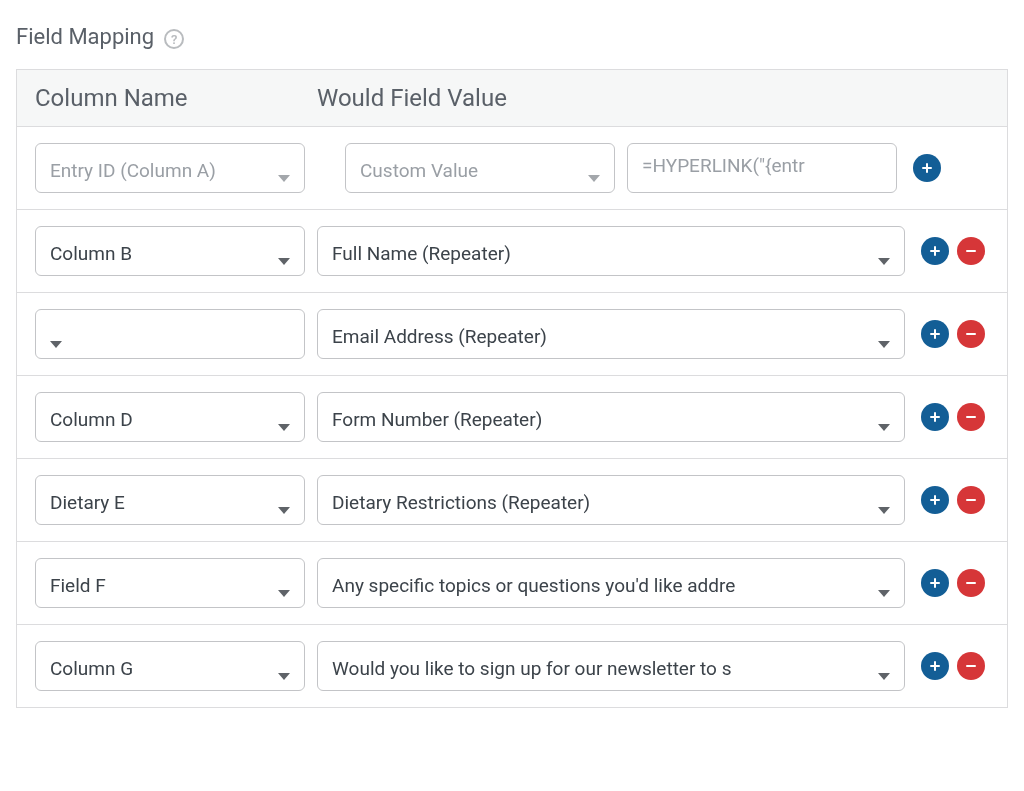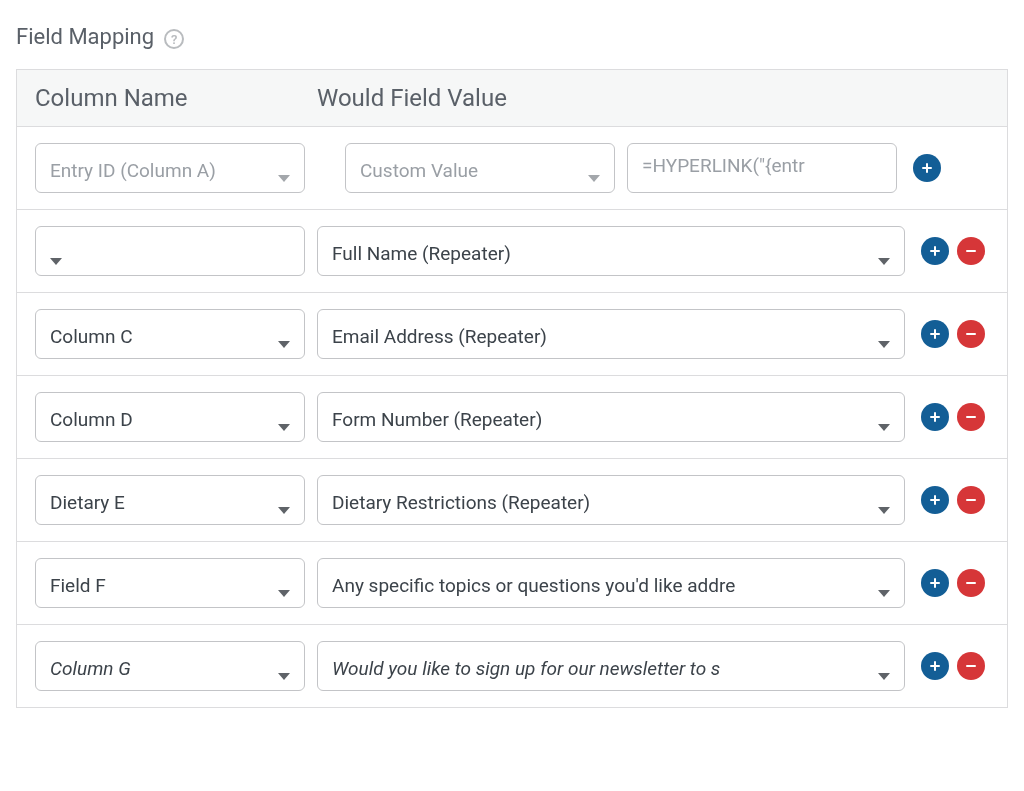--- a/index.html
+++ b/index.html
@@ -50,21 +50,21 @@
     }
     .col-header-name { width: 282px; }
     .col-header-value { flex: 1; }
     .mapping-row {
       display: flex;
       align-items: center;
       gap: 12px;
       padding: 16px 18px;
       border-bottom: 1px solid #dcdcde;
     }
-    .mapping-row:last-child { border-bottom: none; font-style: italic; }
+    .mapping-row:last-child { border-bottom: none; }
     .select-box {
       position: relative;
       display: flex;
       align-items: flex-end;
       justify-content: space-between;
       border: 1px solid #c3c4c7;
       border-radius: 6px;
       background: #fff;
       padding: 10px 14px;
       font-size: 19px;
@@ -164,20 +164,21 @@
             <svg width="16" height="16" viewBox="0 0 16 16">
               <circle cx="8" cy="8" r="8" fill="transparent"></circle>
               <rect x="7" y="3" width="2" height="10" fill="#fff" rx="1"></rect>
               <rect x="3" y="7" width="10" height="2" fill="#fff" rx="1"></rect>
             </svg>
           </div>
         </div>
       </div>
       <div class="mapping-row">
         <div class="select-box col-name">
+          <span class="select-text">Column B</span>
           <span class="chevron"></span>
         </div>
         <div class="select-box col-value">
           <span class="select-text">Full Name (Repeater)</span>
           <span class="chevron"></span>
         </div>
         <div class="actions">
           <div class="circle-btn add">
             <svg width="16" height="16" viewBox="0 0 16 16">
               <circle cx="8" cy="8" r="8" fill="transparent"></circle>
@@ -187,21 +188,20 @@
           </div>
           <div class="circle-btn remove">
             <svg width="16" height="16" viewBox="0 0 16 16">
               <rect x="3" y="7" width="10" height="2" fill="#fff" rx="1"></rect>
             </svg>
           </div>
         </div>
       </div>
       <div class="mapping-row">
         <div class="select-box col-name">
-          <span class="select-text">Column C</span>
           <span class="chevron"></span>
         </div>
         <div class="select-box col-value">
           <span class="select-text">Email Address (Repeater)</span>
           <span class="chevron"></span>
         </div>
         <div class="actions">
           <div class="circle-btn add">
             <svg width="16" height="16" viewBox="0 0 16 16">
               <circle cx="8" cy="8" r="8" fill="transparent"></circle>

